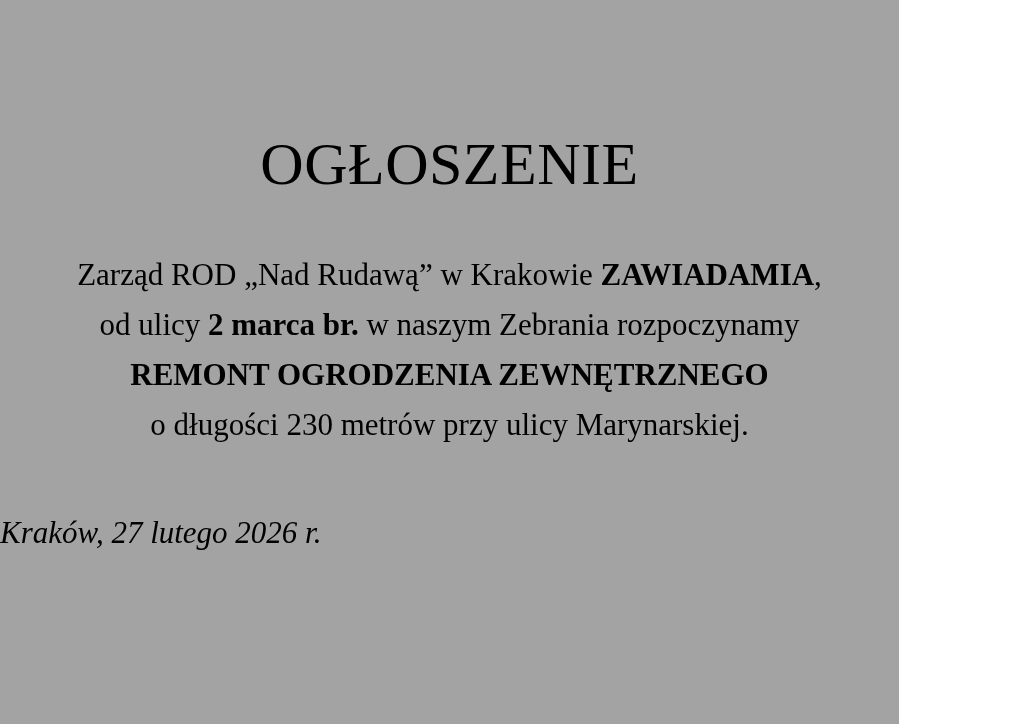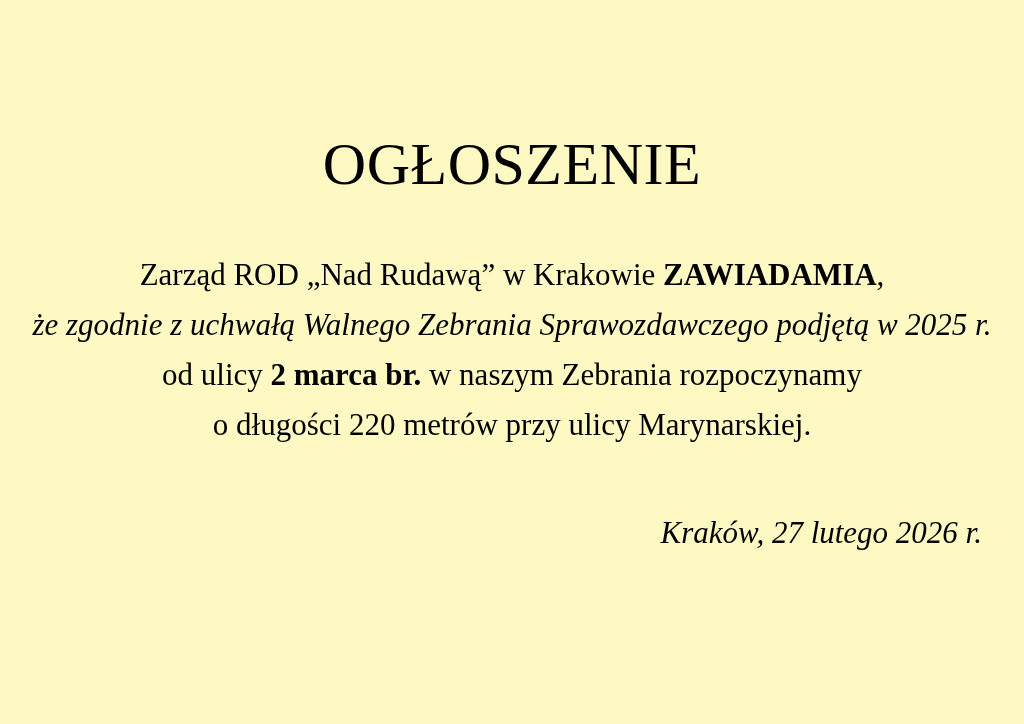--- a/index.html
+++ b/index.html
@@ -8,24 +8,24 @@
   }
   body {
     width: 1024px;
     height: 724px;
     background: #ffffff;
     font-family: "Liberation Serif", serif;
     color: #000000;
   }
   .page {
     position: relative;
-    width: 1024px;
+    width: 899px;
     height: 724px;
     overflow: hidden;
-    background: #fef9c3;
+    background: #a3a3a3;
   }
   .doc-title {
     margin: 128px 0 0 0;
     font-size: 60px;
     font-weight: normal;
     line-height: 72px;
     text-align: center;
     letter-spacing: 0.5px;
   }
   .body-block {
@@ -38,39 +38,38 @@
     text-align: center;
     white-space: pre-wrap;
   }
   .bold { font-weight: bold; }
   .italic { font-style: italic; }
   .dateline {
     margin: 58px 0 0 0;
     font-size: 31px;
     line-height: 50px;
     font-style: italic;
-    text-align: right;
     padding-right: 42px;
   }
 </style>
 </head>
 <body>
 
 <div class="page">
 
   <h1 class="doc-title">OGŁOSZENIE</h1>
 
   <div class="body-block">
 
     <p class="body-line"><span>Zarząd ROD „Nad Rudawą” w Krakowie </span><span class="bold">ZAWIADAMIA</span><span>,</span></p>
 
-    <p class="body-line italic">że zgodnie z uchwałą Walnego Zebrania Sprawozdawczego podjętą w 2025 r.</p>
 
     <p class="body-line"><span>od ulicy </span><span class="bold">2 marca br.</span><span> w naszym Zebrania rozpoczynamy</span></p>
 
+    <p class="body-line bold">REMONT OGRODZENIA ZEWNĘTRZNEGO</p>
 
-    <p class="body-line">o długości 220 metrów przy ulicy Marynarskiej.</p>
+    <p class="body-line">o długości 230 metrów przy ulicy Marynarskiej.</p>
 
   </div>
 
   <p class="dateline">Kraków, 27 lutego 2026 r.</p>
 
 </div>
 
 </body></html>

